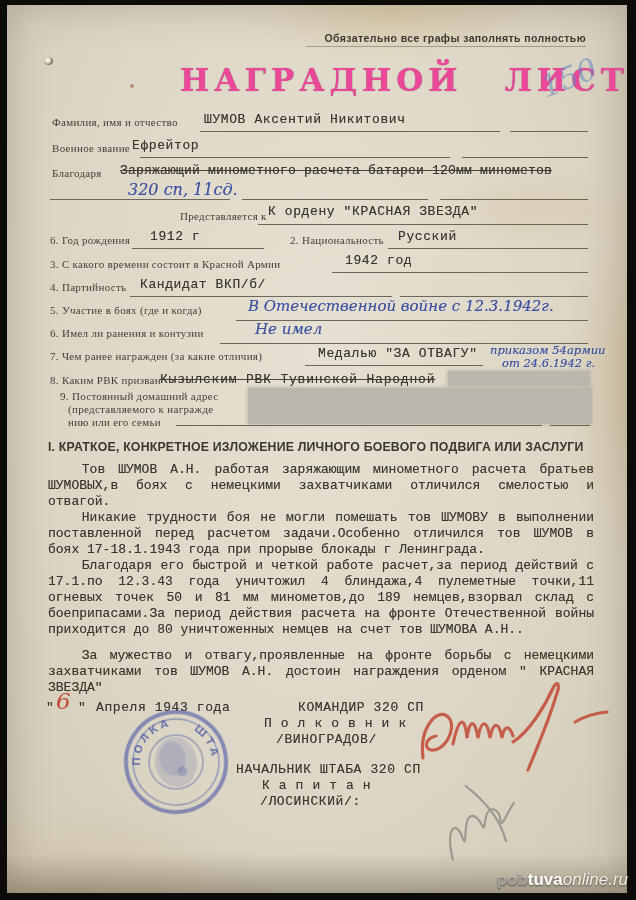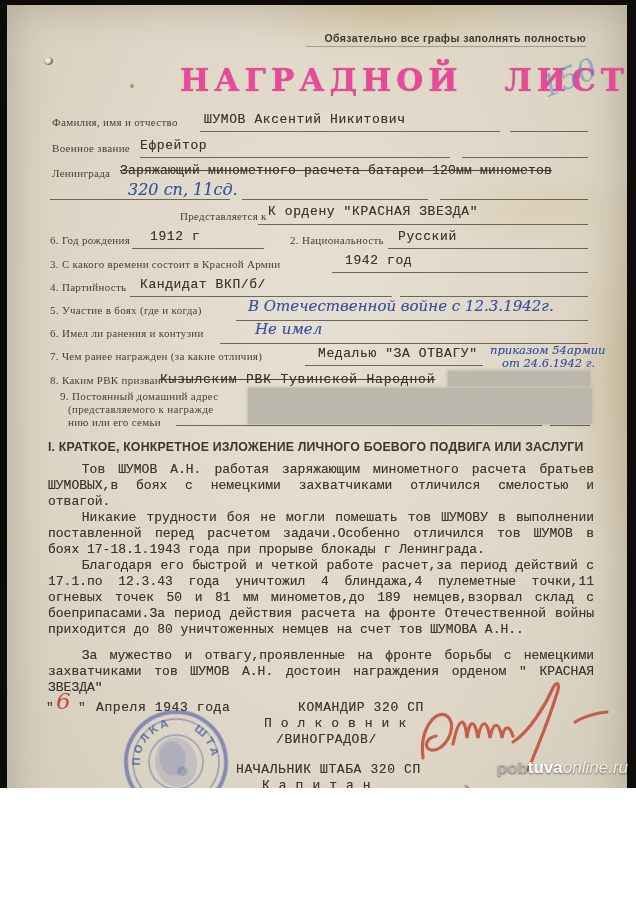--- a/index.html
+++ b/index.html
@@ -1,16 +1,16 @@
 <!DOCTYPE html>
 <html><head>
 <meta charset="utf-8">
 <style>
   html,body{margin:0;padding:0;}
-  #page{position:relative;width:636px;height:788px;background:#0e0c09;overflow:hidden;
+  #page{position:relative;width:636px;height:900px;background:#0e0c09;overflow:hidden;
         font-family:"Liberation Serif", serif;}
   .paper{position:absolute;left:7px;top:5px;width:620px;height:888px;
     background:
       radial-gradient(ellipse 220px 70px at 62% 1%, rgba(195,155,60,.20), transparent 70%),
       radial-gradient(ellipse 90px 260px at 100% 42%, rgba(190,150,70,.18), transparent 72%),
       radial-gradient(ellipse 260px 120px at 15% 99%, rgba(180,148,80,.14), transparent 70%),
       radial-gradient(ellipse 160px 60px at 85% 23%, rgba(190,150,70,.12), transparent 70%),
       radial-gradient(ellipse at 50% 38%, #e6e0d2 0%, #ded7c7 55%, #d2cab6 100%);
     box-shadow:inset 0 0 40px rgba(60,45,20,.25);}
   .paper:after{content:"";position:absolute;left:0;bottom:0;width:100%;height:40px;
@@ -59,25 +59,25 @@
   <div class="abs title" style="left:180px;top:62px;">НАГРАДНОЙ ЛИСТ</div>
 
   <div class="abs pagenum" style="left:540px;top:60px;">150</div>
 
   <span class="abs lbl" style="left:52px;top:116px;">Фамилия, имя и отчество</span>
   <span class="abs typed" style="left:204px;top:112px;">ШУМОВ Аксентий Никитович</span>
   <div class="abs line" style="left:200px;top:131px;width:300px;"></div>
   <div class="abs line" style="left:510px;top:131px;width:78px;"></div>
 
   <span class="abs lbl" style="left:52px;top:142px;">Военное звание</span>
-  <span class="abs typed" style="left:140px;top:138px;">Ефрейтор</span>
+  <span class="abs typed" style="left:132px;top:138px;">Ефрейтор</span>
   <div class="abs line" style="left:140px;top:157px;width:310px;"></div>
   <div class="abs line" style="left:462px;top:157px;width:126px;"></div>
 
-  <span class="abs lbl" style="left:52px;top:167px;">Ленинграда</span>
+  <span class="abs lbl" style="left:52px;top:167px;">Благодаря</span>
   <span class="abs typed struck" style="left:120px;top:163px;letter-spacing:.2px;">Заряжающий минометного расчета батареи 120мм минометов</span>
   <span class="abs hand" style="left:128px;top:180px;font-size:16px;">320 сп, 11сд.</span>
   <div class="abs line" style="left:50px;top:199px;width:180px;"></div>
   <div class="abs line" style="left:242px;top:199px;width:186px;"></div>
   <div class="abs line" style="left:440px;top:199px;width:148px;"></div>
 
   <span class="abs lbl" style="left:180px;top:210px;">Представляется к</span>
   <span class="abs typed" style="left:268px;top:204px;">К ордену "КРАСНАЯ ЗВЕЗДА"</span>
   <div class="abs line" style="left:258px;top:224px;width:330px;"></div>
 

